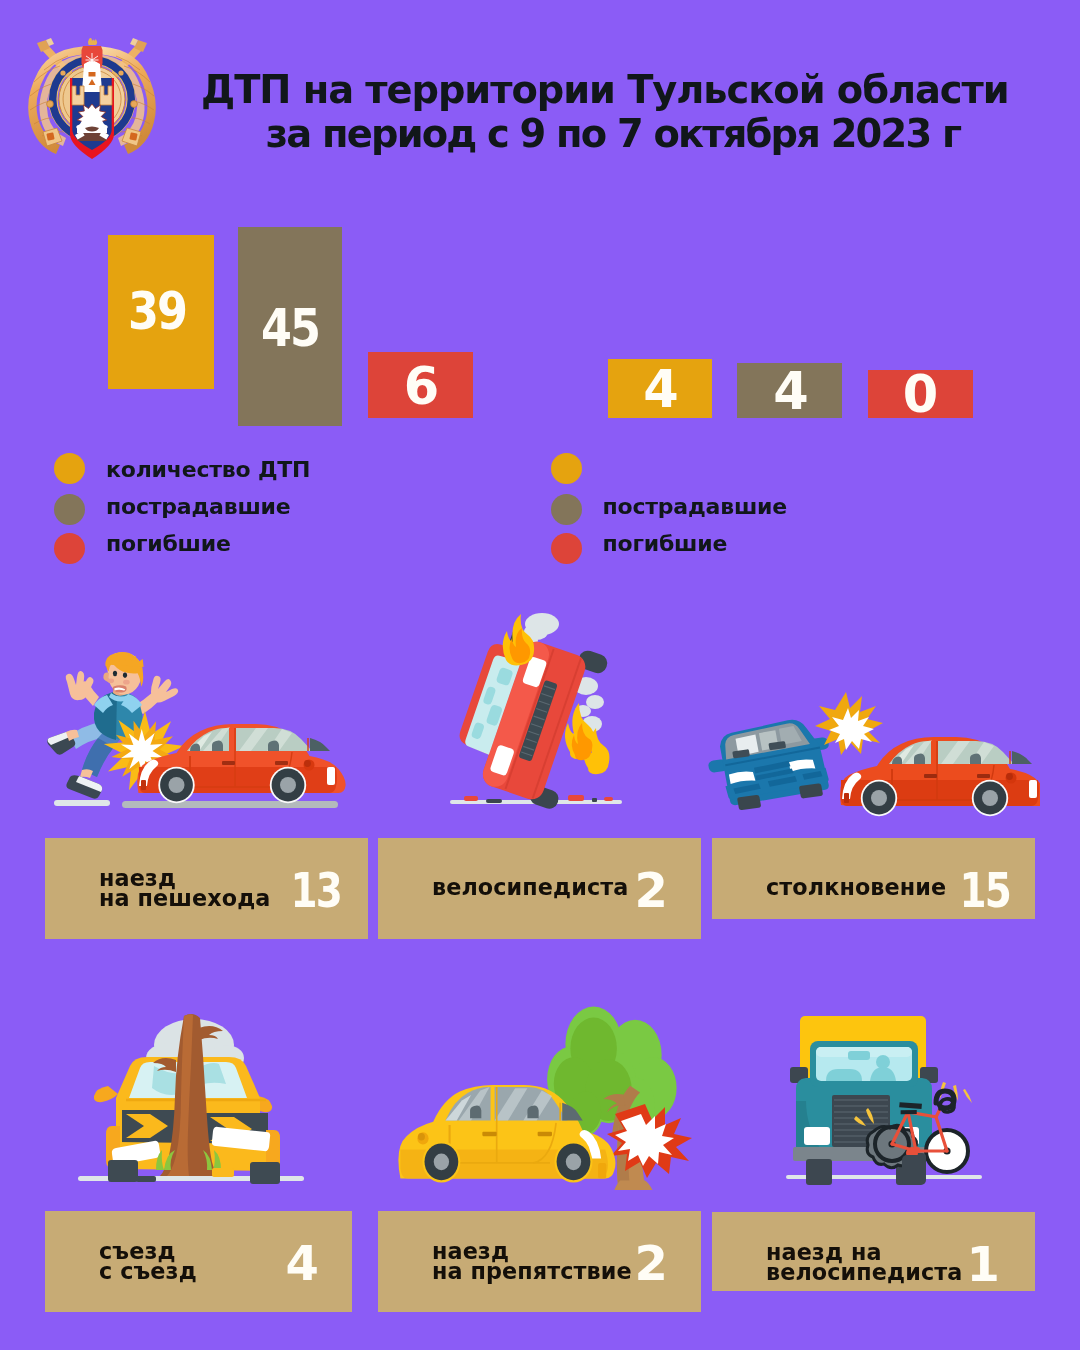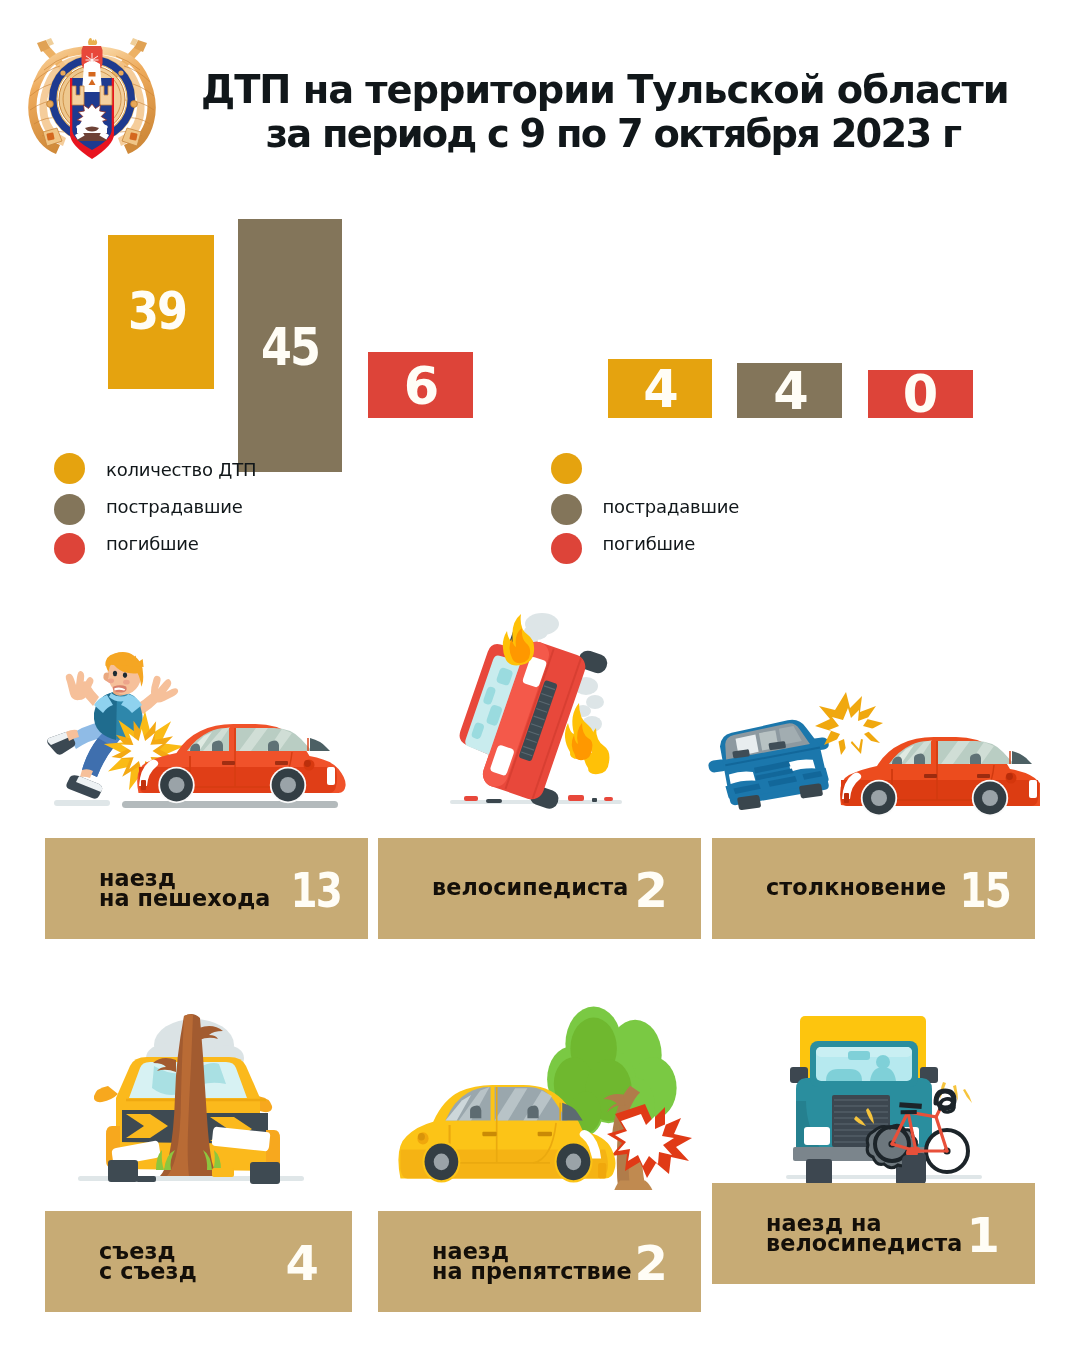--- a/index.html
+++ b/index.html
@@ -1,19 +1,19 @@
 <!DOCTYPE html>
 <html lang="ru"><head>
 <meta charset="utf-8">
 <title>DTP Tula</title>
 <style>
   html,body{margin:0;padding:0;}
   body{width:1080px;height:1350px;overflow:hidden;background:#d2dcde;
        font-family:"Liberation Sans",sans-serif;-webkit-font-smoothing:antialiased;}
-  .page{position:relative;width:1080px;height:1350px;background:#ffffff;}
+  .page{position:relative;width:1080px;height:1350px;background:#8b5cf6;}
   .abs{position:absolute;}
   #ill1{left:40px;top:610px;width:340px;height:220px;}
   #ill2{left:420px;top:610px;width:260px;height:210px;}
   #ill3{left:700px;top:670px;width:340px;height:160px;}
   #ill4{left:60px;top:1000px;width:270px;height:190px;}
   #ill5{left:380px;top:1000px;width:320px;height:190px;}
   #ill6{left:760px;top:1005px;width:250px;height:185px;}
 
   
   #emblem{left:26px;top:20px;width:132px;height:146px;}
@@ -28,21 +28,21 @@
   .bar{position:absolute;color:#fffdf6;font-weight:bold;font-size:51px;
        font-family:"DejaVu Sans",sans-serif;
        line-height:1;display:flex;align-items:center;justify-content:center;}
   .bar span{position:relative;display:block;}
   .bar.d2 span{font-family:"DejaVu Sans Condensed","DejaVu Sans",sans-serif;
                letter-spacing:-2px;transform:scaleX(0.97);}
 
   
   .dot{position:absolute;width:31px;height:31px;border-radius:50%;}
   .lg{position:absolute;font-family:"DejaVu Sans",sans-serif;
-      font-size:18px;font-weight:normal;color:#11171a;
+      font-size:22px;font-weight:bold;color:#11171a;
       line-height:20.8px;letter-spacing:-0.2px;white-space:nowrap;}
   .lg.w{letter-spacing:-0.1px;}
 
   
   .card{position:absolute;background:#c7ab75;}
   .card .cap{position:absolute;left:20px;font-family:"DejaVu Sans",sans-serif;
              font-size:22.3px;font-weight:bold;
              color:#140f09;line-height:20.8px;letter-spacing:0.1px;white-space:nowrap;margin-left:34px;}
   .card .num{position:absolute;color:#fffdf6;font-weight:bold;
              font-family:"DejaVu Sans",sans-serif;
@@ -137,21 +137,21 @@
 
   <div class="abs" id="title">
     <div id="t1">ДТП на территории Тульской области</div>
     <div id="t2">за период с 9 по 7 октября 2023 г</div>
   </div>
 
   <div id="bars">
     <div class="bar d2" style="left:108px;top:235px;width:106px;height:154px;background:#e5a30f">
       <span style="margin-left:-8px;margin-top:-2px">39</span>
       </div>
-    <div class="bar d2" style="left:238px;top:219px;width:104px;height:253px;background:#83755a">
+    <div class="bar d2" style="left:238px;top:227px;width:104px;height:199px;background:#83755a">
       <span style="margin-top:3px">45</span>
       </div>
     <div class="bar" style="left:368px;top:352px;width:105px;height:66px;background:#dd4439">
       <span style="margin-top:3px;margin-left:2px">6</span>
       </div>
 
     <div class="bar" style="left:608px;top:359px;width:104px;height:59px;background:#e5a30f">
       <span style="margin-top:1px;margin-left:2px">4</span>
       </div>
     <div class="bar" style="left:737px;top:363px;width:105px;height:55px;background:#83755a">
@@ -591,21 +591,21 @@
       <div class="num d2" style="right:27px;top:27.5px">13</div>
     </div>
 
     <div class="card" style="left:378px;top:838px;width:323px;height:101px">
       <div class="cap" style="top:39px">
         <div>велосипедиста</div>
       </div>
       <div class="num" style="right:33px;top:27.5px">2</div>
     </div>
 
-    <div class="card" style="left:712px;top:838px;width:323px;height:101px">
+    <div class="card" style="left:712px;top:838px;width:323px;height:81px">
       <div class="cap" style="top:39px">
         <div>столкновение</div>
       </div>
       <div class="num d2" style="right:25px;top:27.5px">15</div>
     </div>
 
     <div class="card" style="left:45px;top:1211px;width:307px;height:101px">
       <div class="cap" style="top:29.7px">
         <div>съезд</div>
         <div>с съезд</div>
@@ -614,21 +614,21 @@
     </div>
 
     <div class="card" style="left:378px;top:1211px;width:323px;height:101px">
       <div class="cap" style="top:29.7px">
         <div>наезд</div>
         <div>на препятствие</div>
       </div>
       <div class="num" style="right:33px;top:27.5px">2</div>
     </div>
 
-    <div class="card" style="left:712px;top:1183px;width:323px;height:101px">
+    <div class="card" style="left:712px;top:1212px;width:323px;height:79px">
       <div class="cap" style="top:29.7px">
         <div>наезд на</div>
         <div>велосипедиста</div>
       </div>
       <div class="num" style="right:35px;top:27.5px">1</div>
     </div>
   </div>
 
 </div>
 

